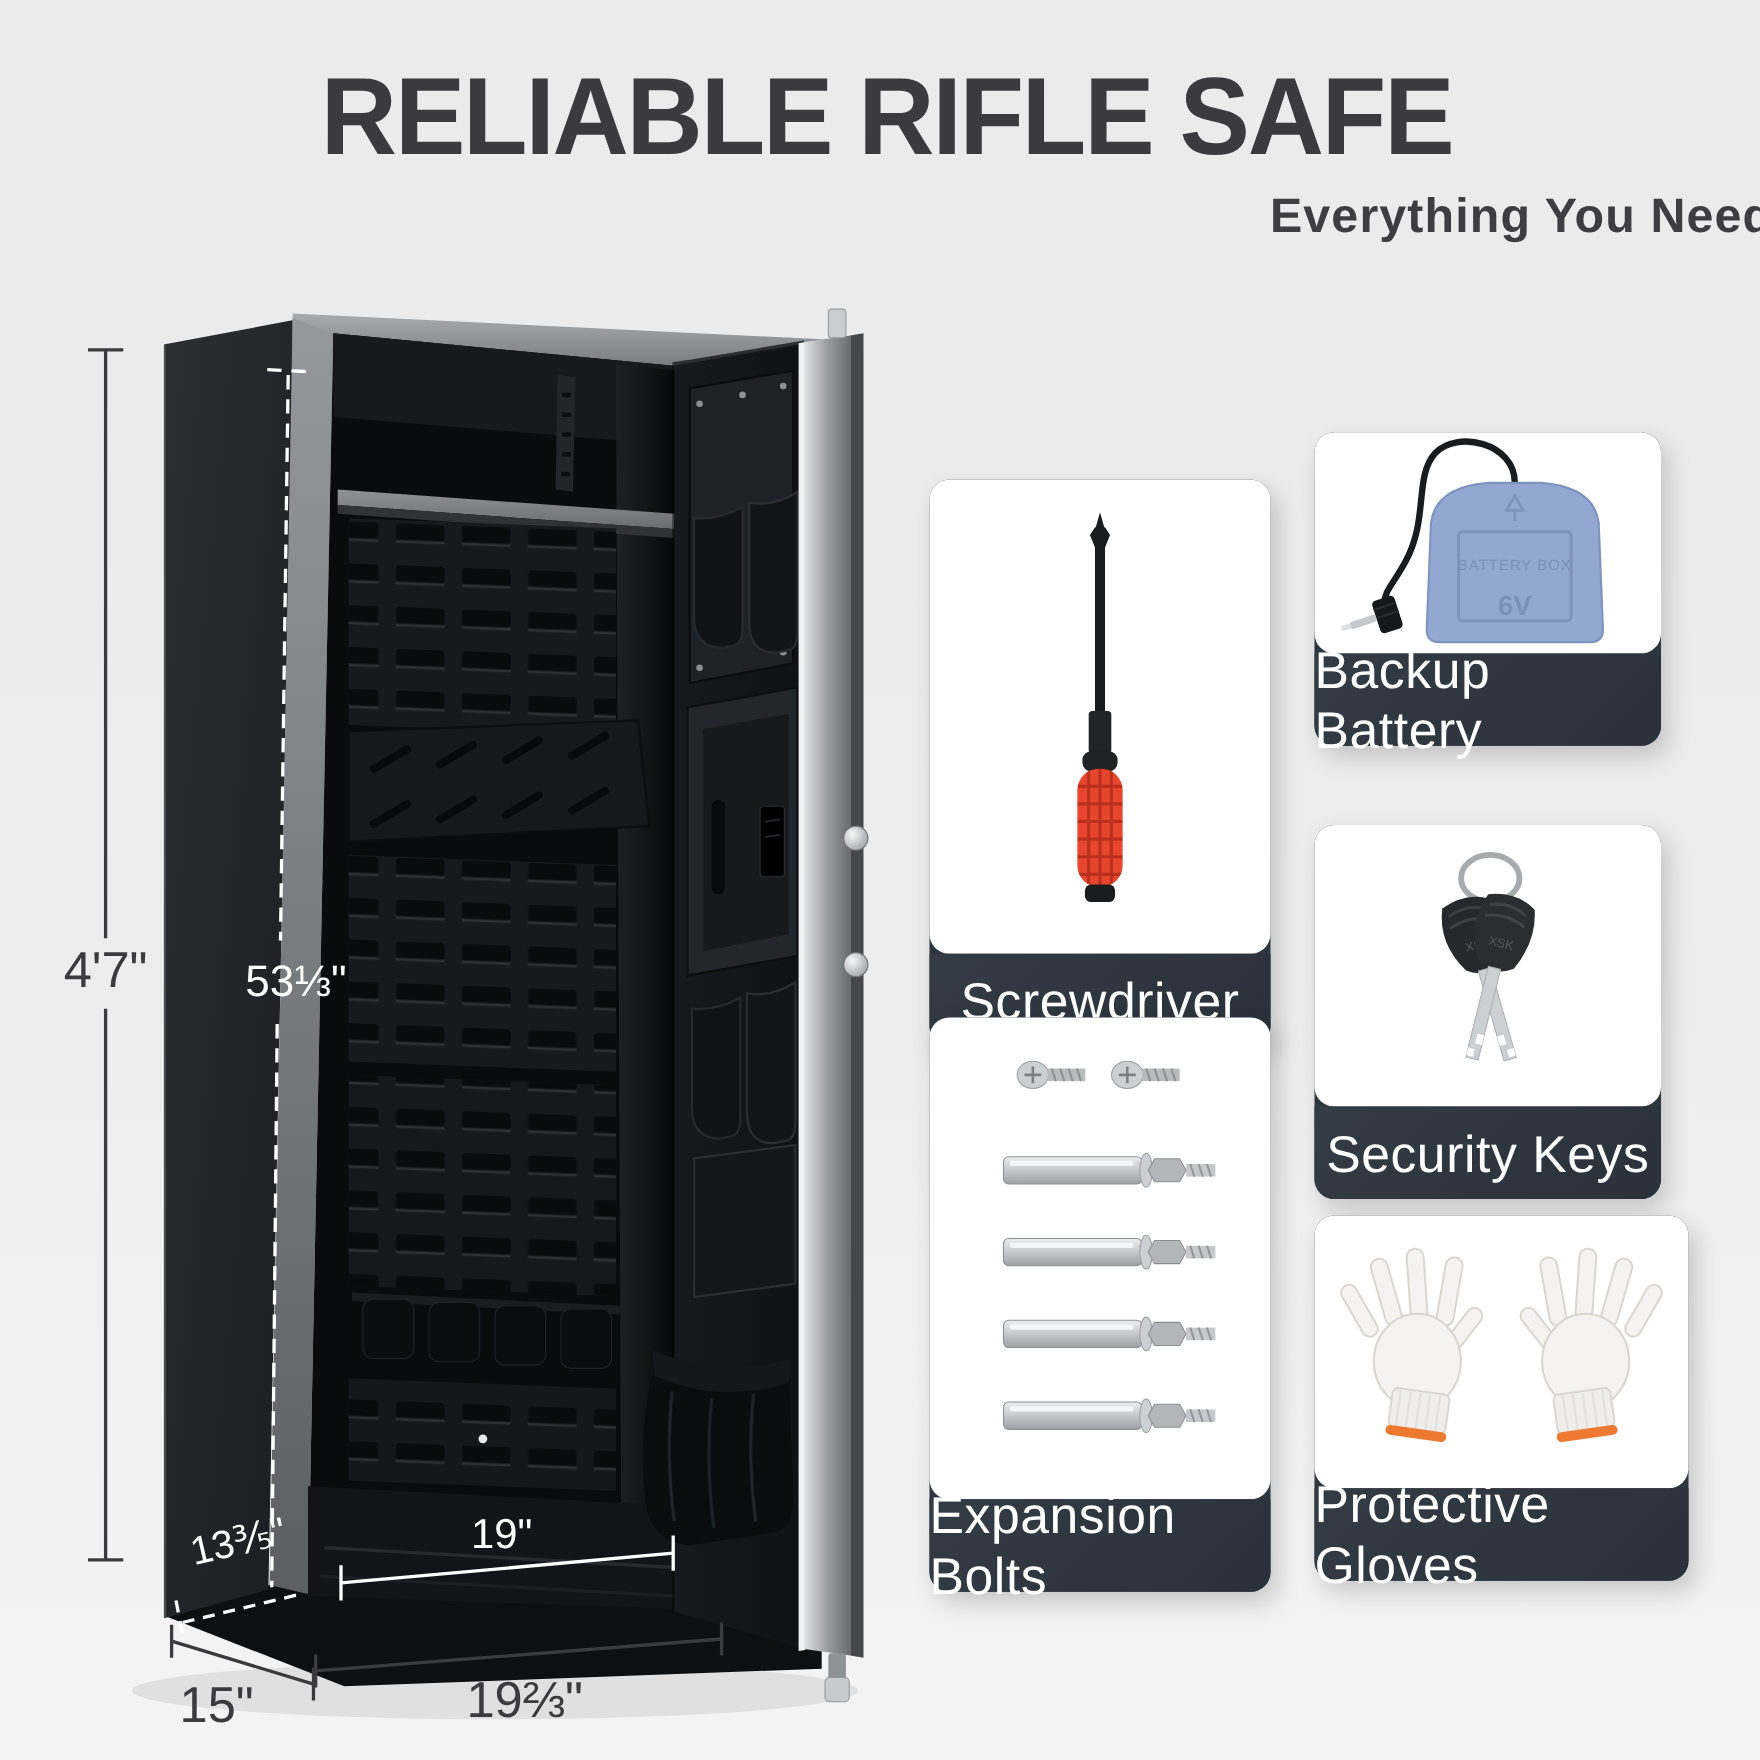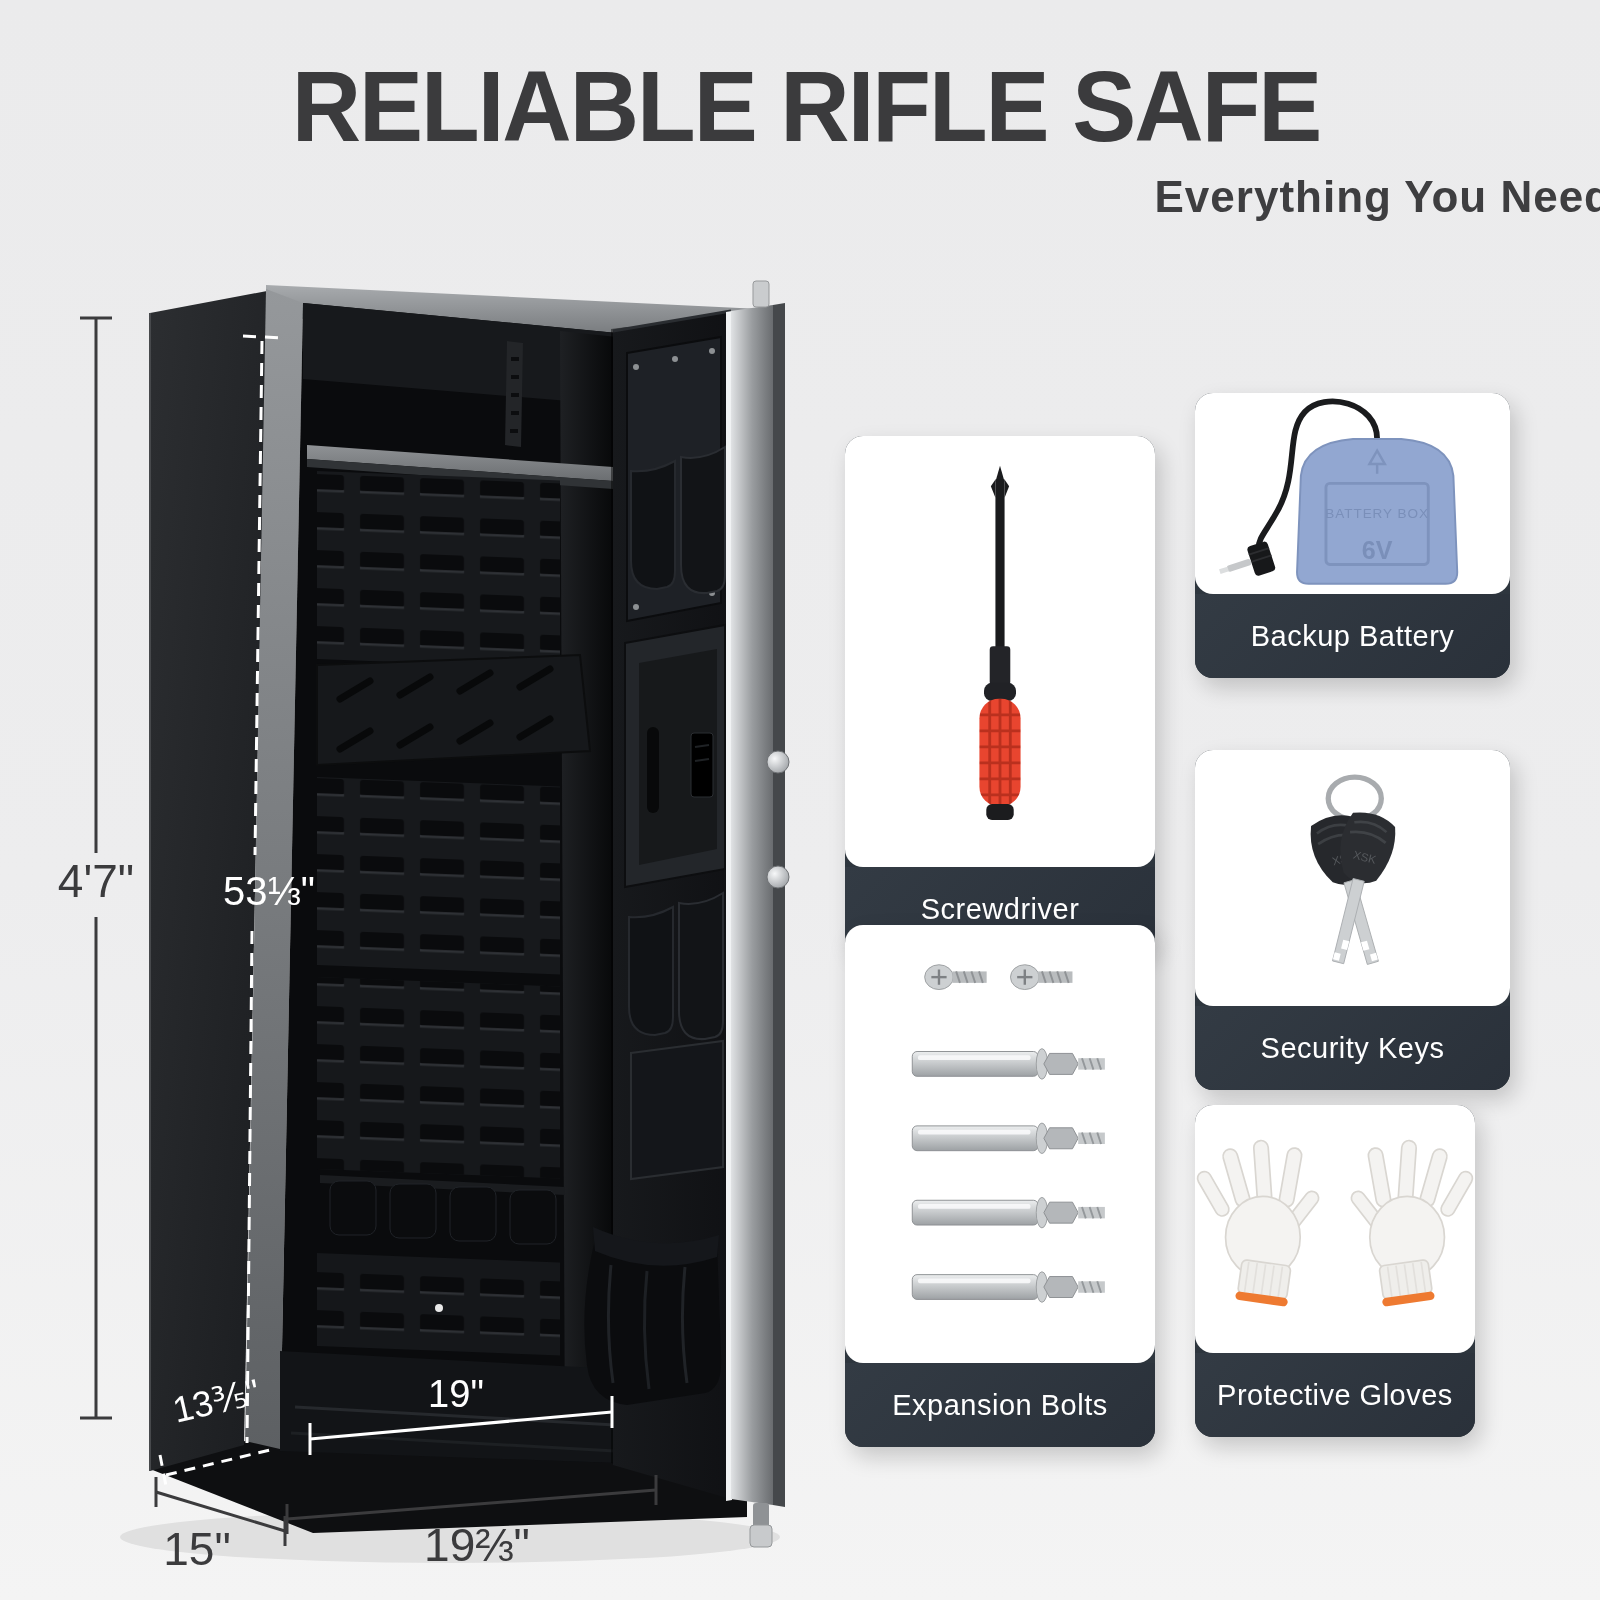--- a/index.html
+++ b/index.html
@@ -25,29 +25,29 @@
     position:absolute;border-radius:18px;background:#2e363e;
     box-shadow:6px 10px 22px rgba(0,0,0,0.18);
   }
   .card-photo{
     position:absolute;left:0;top:0;right:0;bottom:84px;background:#ffffff;
     border-radius:18px;display:flex;align-items:center;justify-content:center;
   }
   .card-label{
     position:absolute;left:0;right:0;bottom:0;height:84px;
     display:flex;align-items:center;justify-content:center;
-    color:#ffffff;font-size:29px;letter-spacing:0.5px;
+    color:#ffffff;font-size:47px;letter-spacing:0.5px;
     background:linear-gradient(135deg,#333b44 0%,#2a313a 100%);
     border-radius:0 0 18px 18px;
   }
   .c-screwdriver{left:845px;top:392px;width:310px;height:515px;margin-top:44px;}
   .c-bolts{left:845px;top:925px;width:310px;height:522px;}
   .c-battery{left:1195px;top:393px;width:315px;height:285px;}
   .c-keys{left:1195px;top:750px;width:315px;height:340px;}
-  .c-gloves{left:1195px;top:1105px;width:280px;height:332px;}
+  .c-gloves{left:1195px;top:1105px;width:340px;height:332px;}
 </style>
 </head>
 <body>
 
 <div class="page">
 
   <div class="title">RELIABLE RIFLE SAFE</div>
   <div class="subtitle">Everything You Need</div>
 
   <svg class="safe-svg" width="740" height="1320" viewBox="0 0 740 1320">

